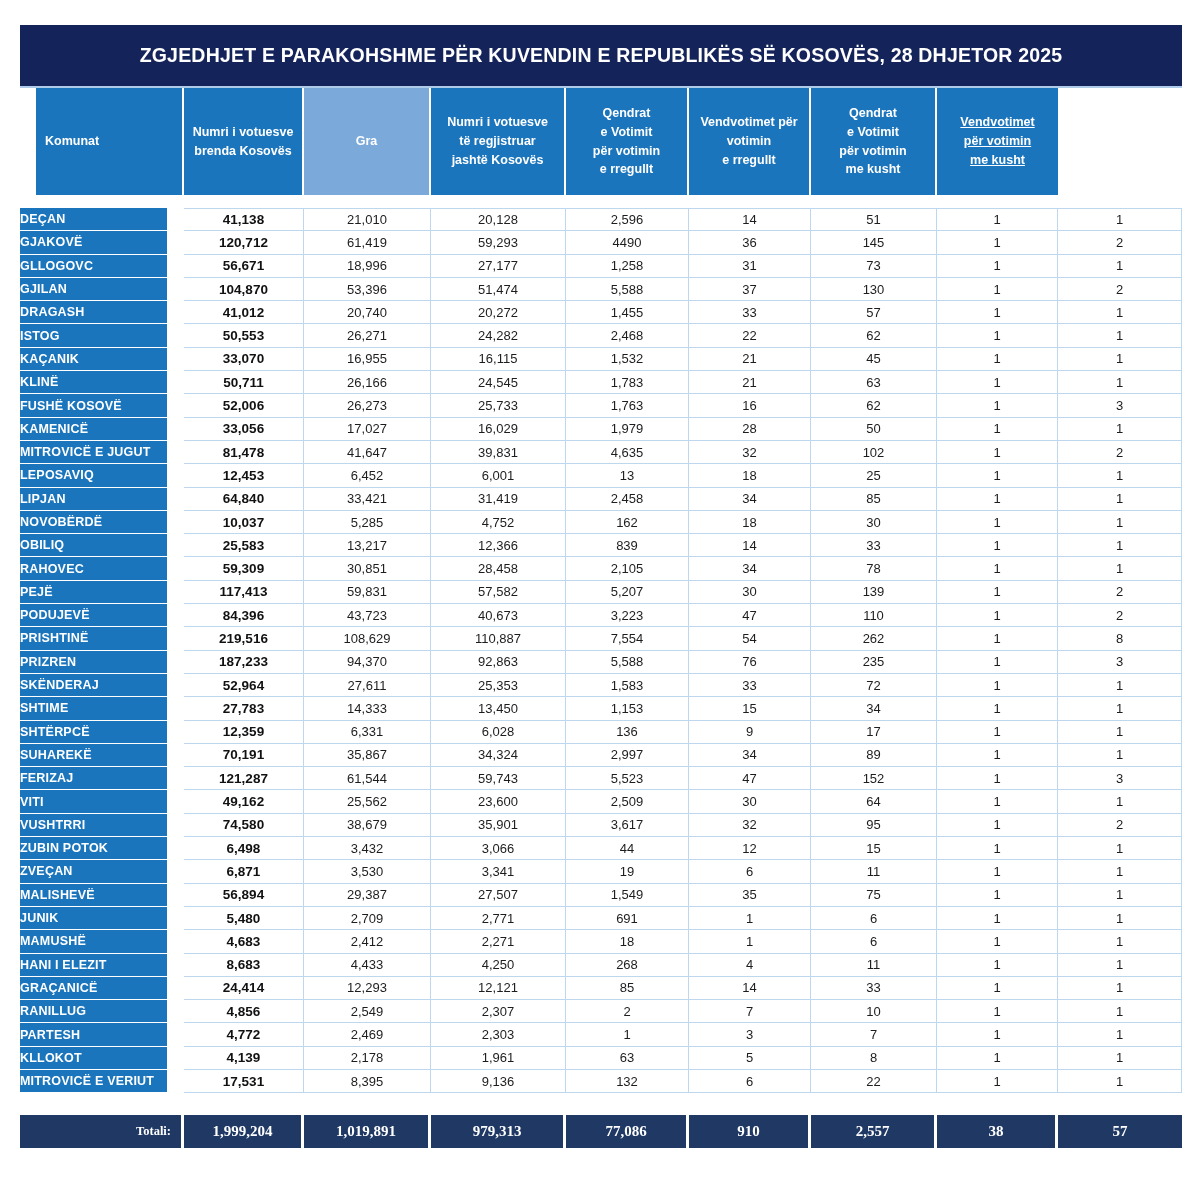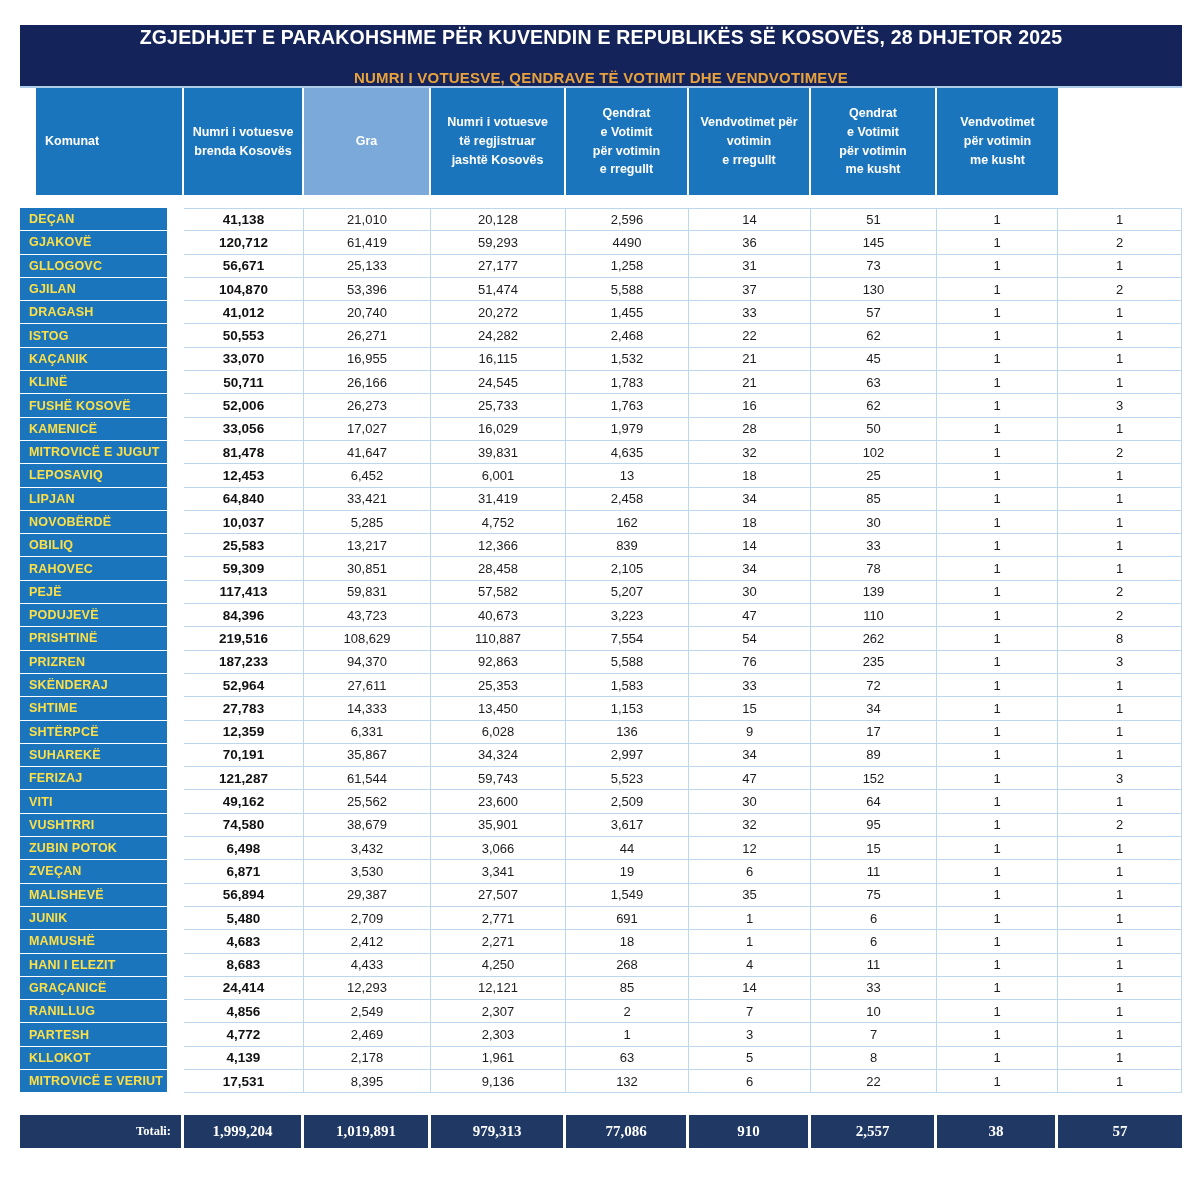--- a/index.html
+++ b/index.html
@@ -21,53 +21,52 @@
   .title{color:#ffffff;font-weight:bold;font-size:19.5px;letter-spacing:.2px;white-space:nowrap;}
   .subtitle{color:var(--orange);font-weight:bold;font-size:15px;letter-spacing:.2px;white-space:nowrap;}
 
   
   .col-headers{display:grid;grid-template-columns:var(--cols);height:107px;background:#ffffff;}
   .col-header{
     background:var(--blue);color:#ffffff;font-weight:bold;font-size:12.5px;line-height:1.5;
     display:flex;align-items:center;justify-content:center;text-align:center;
     white-space:pre-line;border-right:2px solid #ffffff;padding:2px;
   }
-  .col-header:last-child{border-right:none;}
+  .col-header:last-child{border-right:none;text-decoration:underline;}
   .col-header.komunat{justify-content:flex-start;text-align:left;padding-left:9px;margin-left:16px;}
   .col-header.shade-burra{background:var(--burra);}
   .col-header.shade-gra{background:var(--gra);}
 
   
   .data-grid{display:grid;grid-template-columns:var(--cols);grid-auto-rows:23.3px;margin-top:13px;}
   .cell{display:flex;align-items:center;justify-content:center;font-size:13px;color:#1d1d1d;background:#fff;}
   .value-cell{border-right:1px solid var(--grid);border-bottom:1px solid var(--grid);}
   .value-cell.row-first{border-top:1px solid var(--grid);}
   .value-cell.strong{font-weight:bold;font-size:13.5px;color:#111;}
   .komuna-cell{
-    background:var(--blue);color:#fde047;font-weight:bold;font-size:12.5px;
-    justify-content:flex-start;padding-left:9px;letter-spacing:.2px;
+    background:var(--blue);color:#ffffff;font-weight:bold;font-size:12.5px;
+    justify-content:flex-start;letter-spacing:.2px;
     margin-right:17px;border-bottom:1.5px solid #ffffff;
   }
 
   
   .totals-row{display:grid;grid-template-columns:var(--cols);height:33px;margin-top:22px;}
   .total-cell{
     background:var(--navy2);color:#ffffff;font-weight:bold;font-size:15px;
     display:flex;align-items:center;justify-content:center;border-right:3px solid #ffffff;font-family:Liberation Serif, serif;
   }
   .total-cell:last-child{border-right:none;}
   .total-cell.total-label{justify-content:flex-end;padding-right:10px;font-size:12.5px;}
 </style>
 </head>
 <body>
 
 <div class="page">
   <div class="title-band">
     <div class="title">ZGJEDHJET E PARAKOHSHME PËR KUVENDIN E REPUBLIKËS SË KOSOVËS, 28 DHJETOR 2025</div>
-    <div class="subtitle">NUMRI I VOTUESVE, QENDRAVE TË VOTIMIT DHE VENDVOTIMEVE</div>
   </div>
 
   <div class="col-headers" id="col-headers">
       <div class="col-header komunat">Komunat</div>
       <div class="col-header">Numri i votuesve
 brenda Kosovës</div>
       <div class="col-header shade-gra">Gra</div>
       <div class="col-header">Numri i votuesve
 të regjistruar
 jashtë Kosovës</div>
@@ -101,21 +100,21 @@
       <div class="cell value-cell strong">120,712</div>
       <div class="cell value-cell">61,419</div>
       <div class="cell value-cell">59,293</div>
       <div class="cell value-cell">4490</div>
       <div class="cell value-cell">36</div>
       <div class="cell value-cell">145</div>
       <div class="cell value-cell">1</div>
       <div class="cell value-cell">2</div>
       <div class="cell komuna-cell">GLLOGOVC</div>
       <div class="cell value-cell strong">56,671</div>
-      <div class="cell value-cell">25,133</div>
+      <div class="cell value-cell">18,996</div>
       <div class="cell value-cell">27,177</div>
       <div class="cell value-cell">1,258</div>
       <div class="cell value-cell">31</div>
       <div class="cell value-cell">73</div>
       <div class="cell value-cell">1</div>
       <div class="cell value-cell">1</div>
       <div class="cell komuna-cell">GJILAN</div>
       <div class="cell value-cell strong">104,870</div>
       <div class="cell value-cell">53,396</div>
       <div class="cell value-cell">51,474</div>

